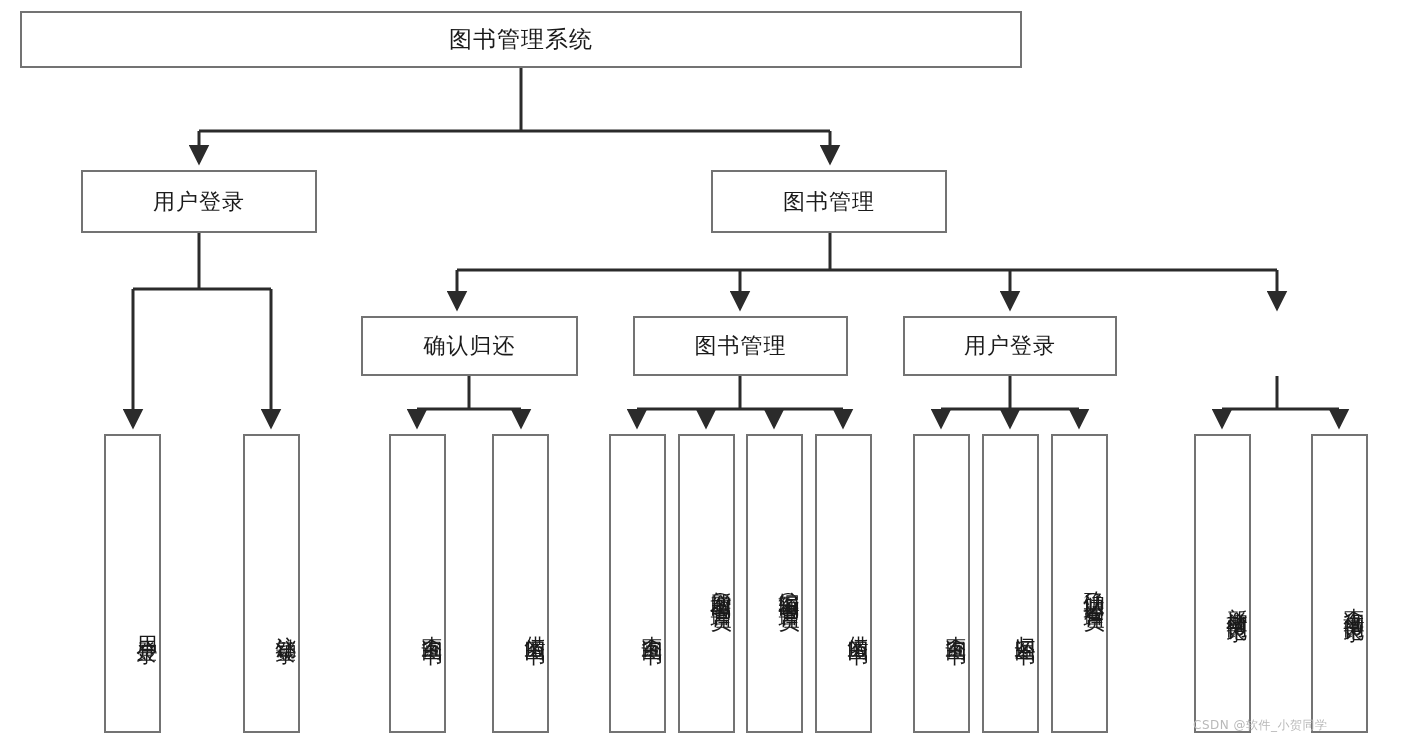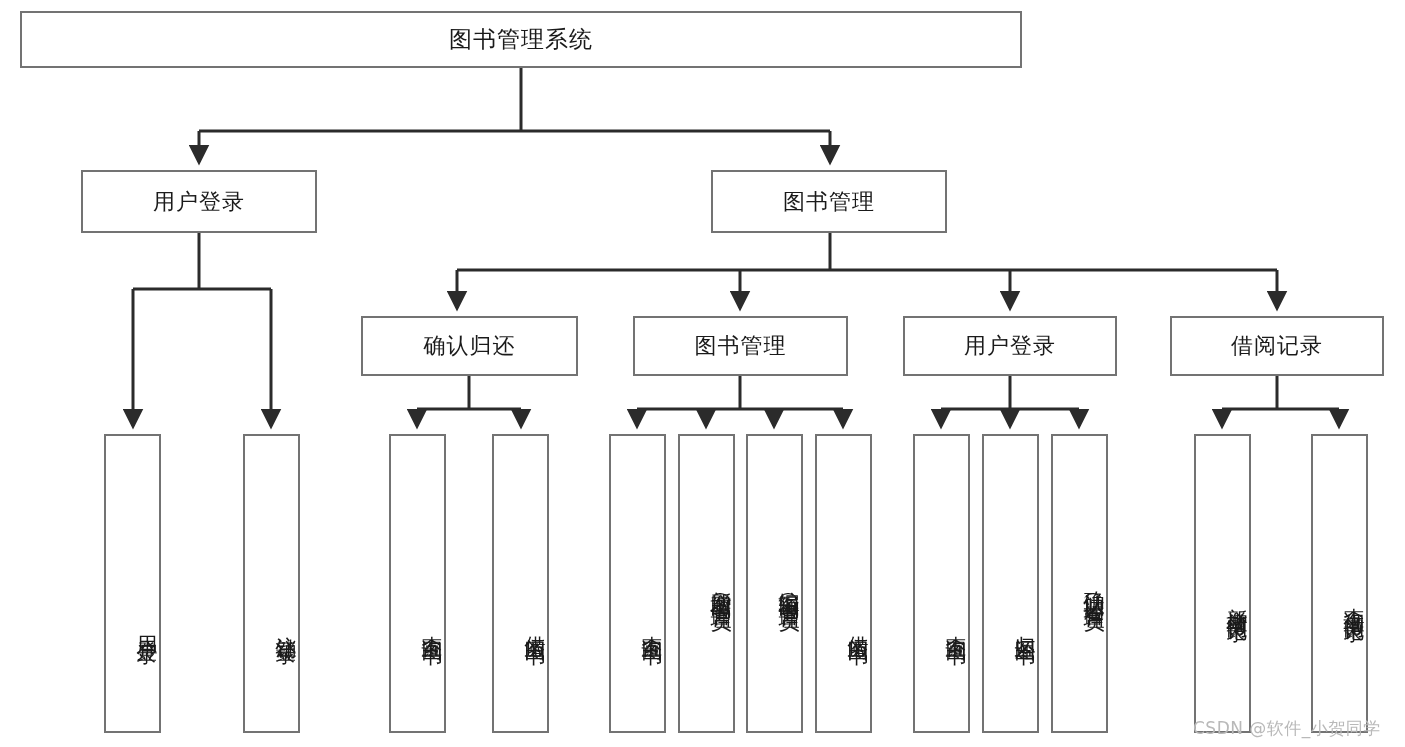--- a/index.html
+++ b/index.html
@@ -55,21 +55,21 @@
     padding-top: 6px;
     align-items: flex-start;
     justify-content: center;
   }
   .node-v.start-top {
     align-items: flex-start;
   }
   .watermark {
     position: absolute;
     color: #b9b9b9;
-    font-size: 17px;
+    font-size: 12px;
     letter-spacing: 0.5px;
     white-space: nowrap;
     z-index: 5;
     pointer-events: none;
   }
 </style>
 </head>
 <body>
 
 <div id="canvas">
@@ -129,21 +129,20 @@
   <div class="node node-h" style="left:81px; top:170px; width:236px; height:63px;">用户登录</div>
 
   <div class="node node-h" style="left:711px; top:170px; width:236px; height:63px;">图书管理</div>
 
   <div class="node node-h" style="left:361px; top:316px; width:217px; height:60px;">确认归还</div>
 
   <div class="node node-h" style="left:633px; top:316px; width:215px; height:60px;">图书管理</div>
 
   <div class="node node-h" style="left:903px; top:316px; width:214px; height:60px;">用户登录</div>
 
-  <div class="node node-h" style="left:1170px; top:316px; width:214px; height:60px;">借阅记录</div>
 
   <div class="node node-v" style="left:104px; top:434px; width:57px; height:299px; padding-top:82px;">用户登录</div>
 
   <div class="node node-v" style="left:243px; top:434px; width:57px; height:299px; padding-top:82px;">注销登录</div>
 
   <div class="node node-v" style="left:389px; top:434px; width:57px; height:299px; padding-top:82px;">查询图书</div>
 
   <div class="node node-v" style="left:492px; top:434px; width:57px; height:299px; padding-top:82px;">借阅图书</div>
 
   <div class="node node-v" style="left:609px; top:434px; width:57px; height:299px; padding-top:82px;">查询图书</div>

